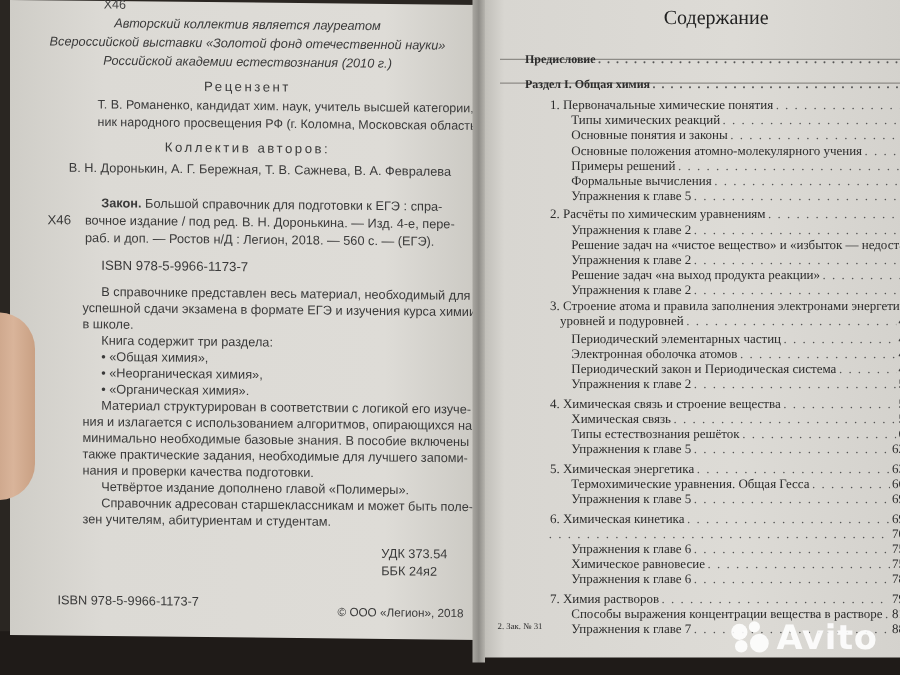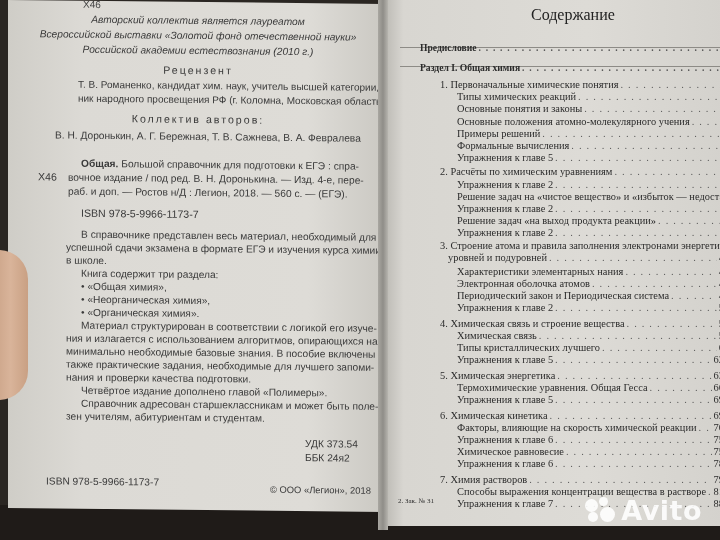--- a/index.html
+++ b/index.html
@@ -41,21 +41,21 @@
 
   <div class="lp center spaced" style="left:20px;width:340px;top:62px;font-size:10.6px;">Рецензент</div>
   <div class="lp" style="left:70px;top:77px;white-space:nowrap;font-size:10px;">Т. В. Романенко, кандидат хим. наук, учитель высшей категории, отлич-</div>
   <div class="lp" style="left:70px;top:91px;white-space:nowrap;font-size:10px;">ник народного просвещения РФ (г. Коломна, Московская область)</div>
 
   <div class="lp center spaced" style="left:20px;width:340px;top:111px;font-size:10.6px;">Коллектив авторов:</div>
   <div class="lp" style="left:47px;top:128px;white-space:nowrap;">В. Н. Доронькин, А. Г. Бережная, Т. В. Сажнева, В. А. Февралева</div>
 
   <div class="lp" style="left:30px;top:170px;font-size:10.6px;">Х46</div>
   <div class="lp" style="left:73px;top:156px;white-space:nowrap;">
-    <b>Общая.</b>
+    <b>Закон.</b>
     <span>Большой справочник для подготовки к ЕГЭ : спра-</span>
   </div>
   <div class="lp" style="left:60px;top:170px;white-space:nowrap;">вочное издание / под ред. В. Н. Доронькина. — Изд. 4-е, пере-</div>
   <div class="lp" style="left:60px;top:184px;white-space:nowrap;">раб. и доп. — Ростов н/Д : Легион, 2018. — 560 с. — (ЕГЭ).</div>
 
   <div class="lp" style="left:73px;top:206px;font-size:10.6px;">ISBN 978-5-9966-1173-7</div>
 
   <div class="lp" style="left:73px;top:227px;white-space:nowrap;">В справочнике представлен весь материал, необходимый для</div>
   <div class="lp" style="left:58px;top:240px;white-space:nowrap;">успешной сдачи экзамена в формате ЕГЭ и изучения курса химии</div>
   <div class="lp" style="left:58px;top:253px;white-space:nowrap;">в школе.</div>
@@ -170,21 +170,21 @@
     </div>
     <div class="toc-row" style="left: 420px; width: 304px; top: 240px;">
       <span class="t">3. Строение атома и правила заполнения электронами энергетических</span>
     </div>
     <div class="toc-row" style="left: 428px; width: 296px; top: 252px;">
       <span class="t">уровней и подуровней</span>
       <span class="dots"></span>
       <span class="p">4</span>
     </div>
     <div class="toc-row" style="left: 437px; width: 287px; top: 266px;">
-      <span class="t">Характеристики элементарных нания</span>
+      <span class="t">Периодический элементарных частиц</span>
       <span class="dots"></span>
       <span class="p">4</span>
     </div>
     <div class="toc-row" style="left: 437px; width: 287px; top: 278px;">
       <span class="t">Электронная оболочка атомов</span>
       <span class="dots"></span>
       <span class="p">4</span>
     </div>
     <div class="toc-row" style="left: 437px; width: 287px; top: 290px;">
       <span class="t">Периодический закон и Периодическая система</span>
@@ -200,21 +200,21 @@
       <span class="t">4. Химическая связь и строение вещества</span>
       <span class="dots"></span>
       <span class="p">5</span>
     </div>
     <div class="toc-row" style="left: 437px; width: 287px; top: 330px;">
       <span class="t">Химическая связь</span>
       <span class="dots"></span>
       <span class="p">5</span>
     </div>
     <div class="toc-row" style="left: 437px; width: 287px; top: 342px;">
-      <span class="t">Типы кристаллических лучшего</span>
+      <span class="t">Типы естествознания решёток</span>
       <span class="dots"></span>
       <span class="p">6</span>
     </div>
     <div class="toc-row" style="left: 437px; width: 287px; top: 354px;">
       <span class="t">Упражнения к главе 5</span>
       <span class="dots"></span>
       <span class="p">62</span>
     </div>
     <div class="toc-row" style="left: 420px; width: 304px; top: 370px;">
       <span class="t">5. Химическая энергетика</span>
@@ -230,21 +230,20 @@
       <span class="t">Упражнения к главе 5</span>
       <span class="dots"></span>
       <span class="p">69</span>
     </div>
     <div class="toc-row" style="left: 420px; width: 304px; top: 410px;">
       <span class="t">6. Химическая кинетика</span>
       <span class="dots"></span>
       <span class="p">69</span>
     </div>
     <div class="toc-row" style="left: 437px; width: 287px; top: 422px;">
-      <span class="t">Факторы, влияющие на скорость химической реакции</span>
       <span class="dots"></span>
       <span class="p">70</span>
     </div>
     <div class="toc-row" style="left: 437px; width: 287px; top: 434px;">
       <span class="t">Упражнения к главе 6</span>
       <span class="dots"></span>
       <span class="p">75</span>
     </div>
     <div class="toc-row" style="left: 437px; width: 287px; top: 446px;">
       <span class="t">Химическое равновесие</span>

